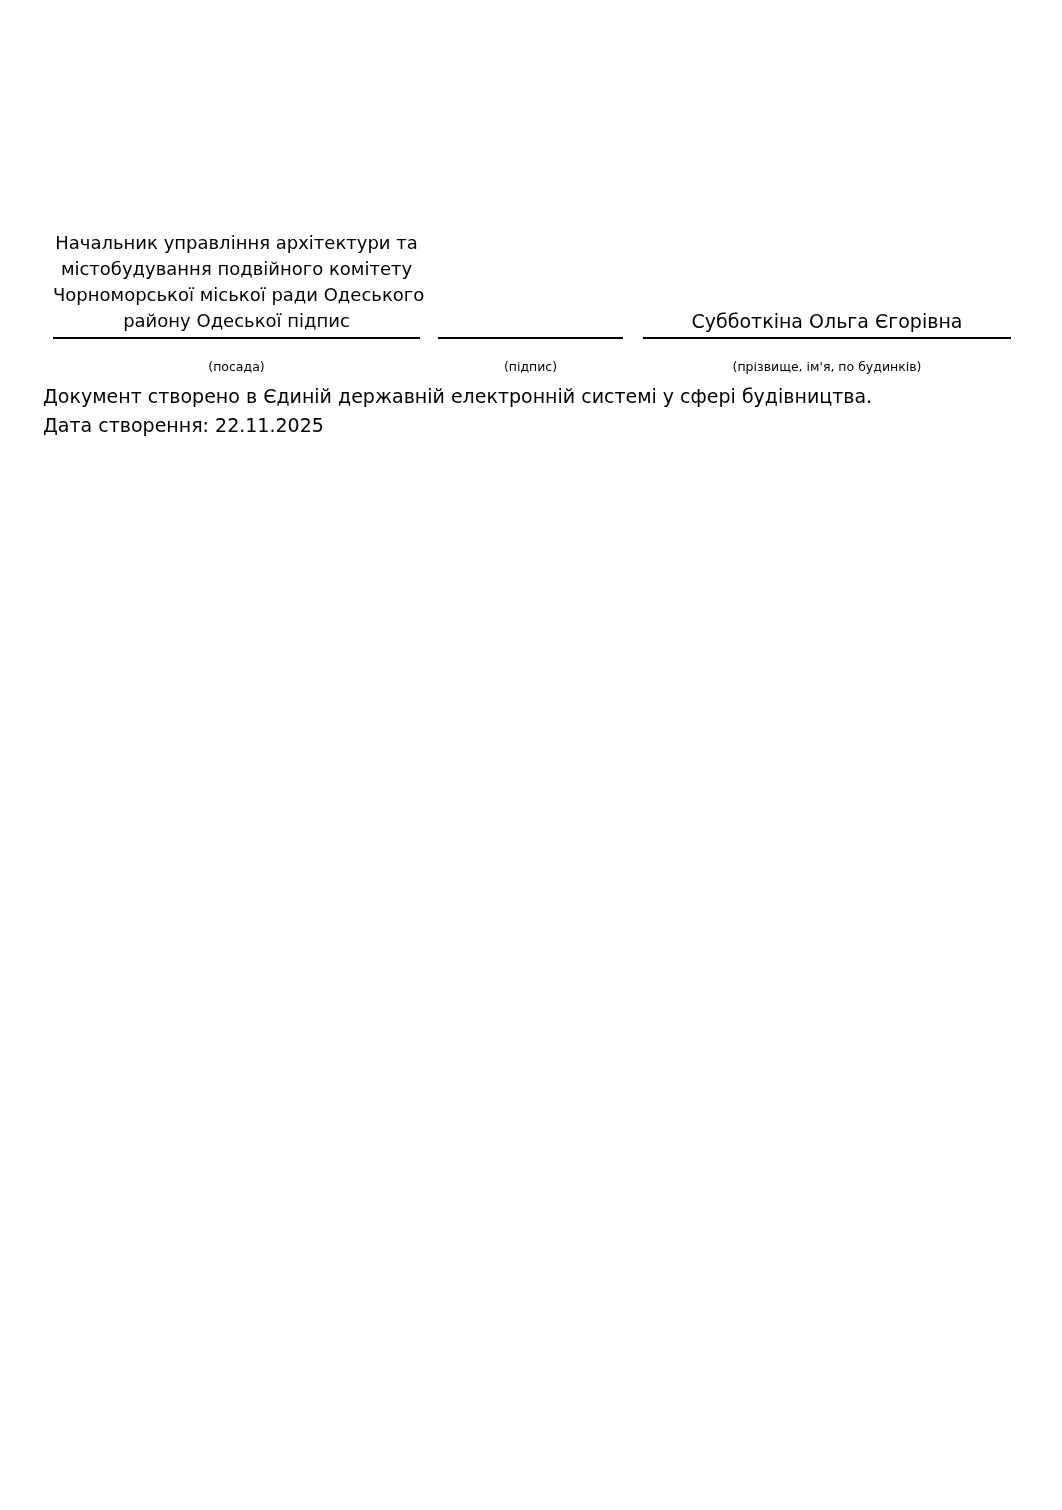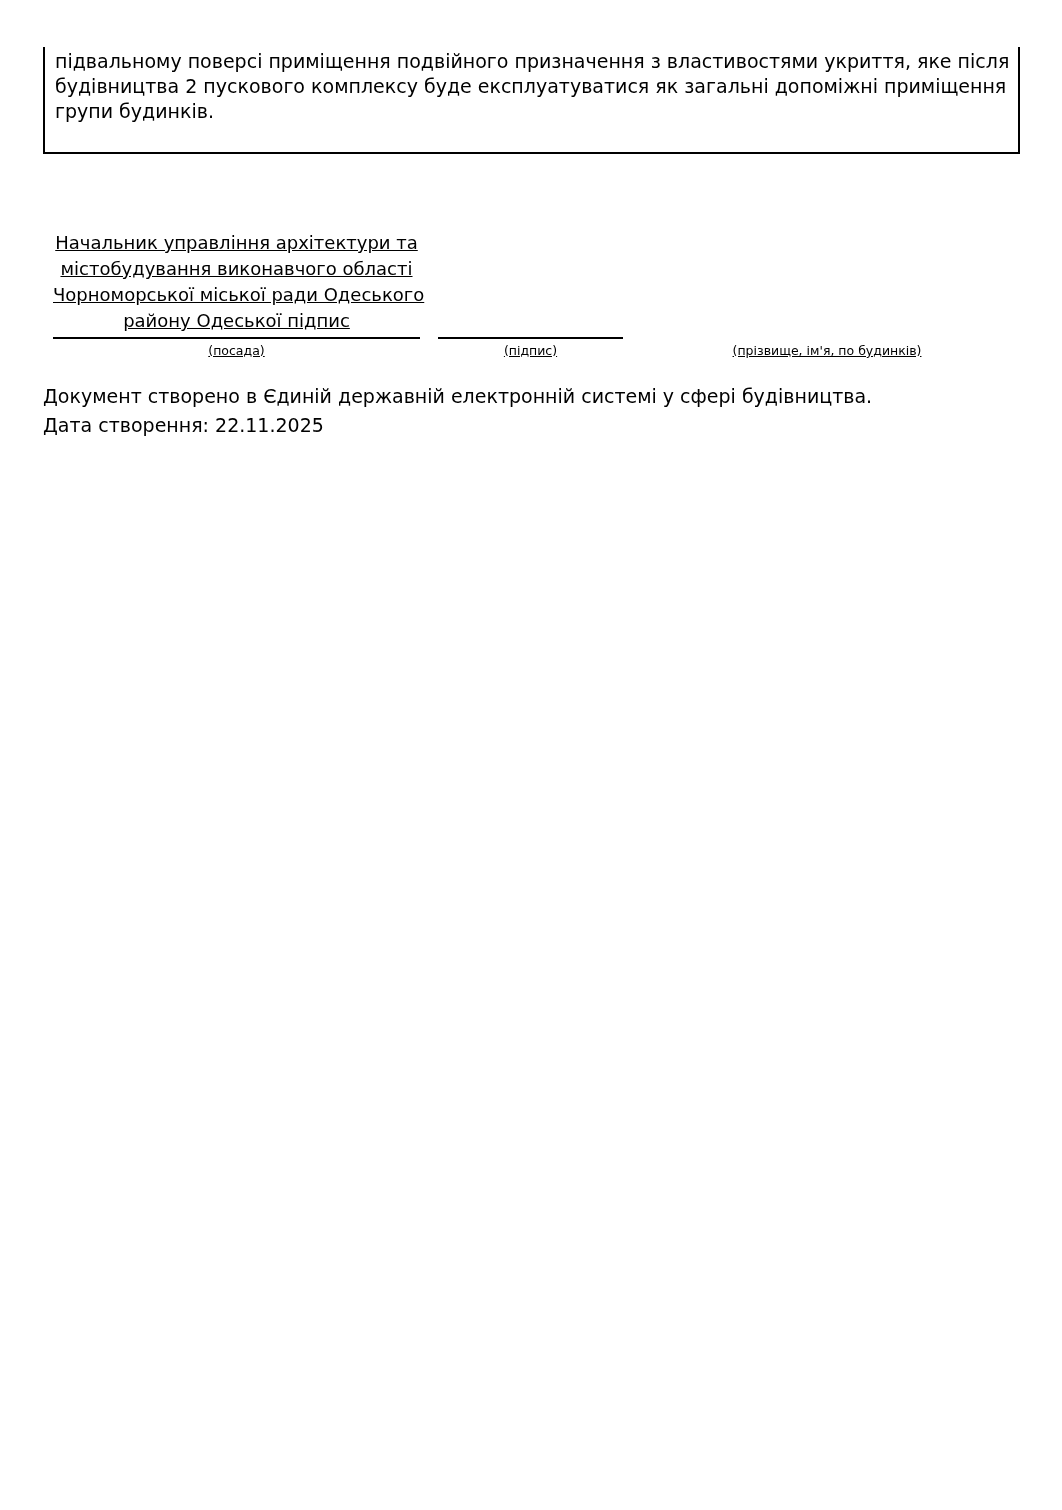--- a/index.html
+++ b/index.html
@@ -41,80 +41,77 @@
   .sig-row {
     position: absolute;
     left: 53px;
     top: 230px;
     display: flex;
     align-items: flex-end;
   }
   .sig-col {
     display: flex;
     flex-direction: column;
-    text-decoration: underline;
   }
   .col-position { width: 367px; }
   .col-signature { width: 185px; margin-left: 18px; }
   .col-name { width: 368px; margin-left: 20px; }
 
   .sig-value {
     border-bottom: 2px solid #000000;
     text-align: center;
     font-size: 19px;
     line-height: 26px;
     padding-bottom: 3px;
   }
   .col-position .sig-value { font-size: 18px; }
   .col-position .sig-value div { white-space: nowrap; }
   .sig-empty { height: 10px; }
 
   .sig-label {
     text-align: center;
     font-size: 12.5px;
     line-height: 15px;
-    padding-top: 4px;
+    padding-top: 20px;
   }
 
   
   .footer {
     position: absolute;
     left: 43px;
     top: 382px;
     font-size: 19px;
     line-height: 29px;
   }
 </style>
 </head>
 <body>
 
 <div class="page">
 
-  <div class="cont-box">
-    <p class="cont-text">підвальному поверсі приміщення подвійного призначення з властивостями укриття, яке після будівництва 2 пускового комплексу буде експлуатуватися як загальні допоміжні приміщення групи будинків.</p>
-  </div>
 
   <div class="sig-row">
 
     <div class="sig-col col-position">
       <div class="sig-value">
         <div>Начальник управління архітектури та</div>
-        <div>містобудування виконавчого області</div>
+        <div>містобудування подвійного комітету</div>
         <div>Чорноморської міської ради Одеського</div>
         <div>району Одеської підпис</div>
       </div>
       <div class="sig-label">(посада)</div>
     </div>
 
     <div class="sig-col col-signature">
       <div class="sig-value sig-empty"></div>
       <div class="sig-label">(підпис)</div>
     </div>
 
     <div class="sig-col col-name">
+      <div class="sig-value">Субботкіна Ольга Єгорівна</div>
       <div class="sig-label">(прізвище, ім'я, по будинків)</div>
     </div>
 
   </div>
 
   <div class="footer">
     <div>Документ створено в Єдиній державній електронній системі у сфері будівництва.</div>
     <div>Дата створення: 22.11.2025</div>
   </div>
 

